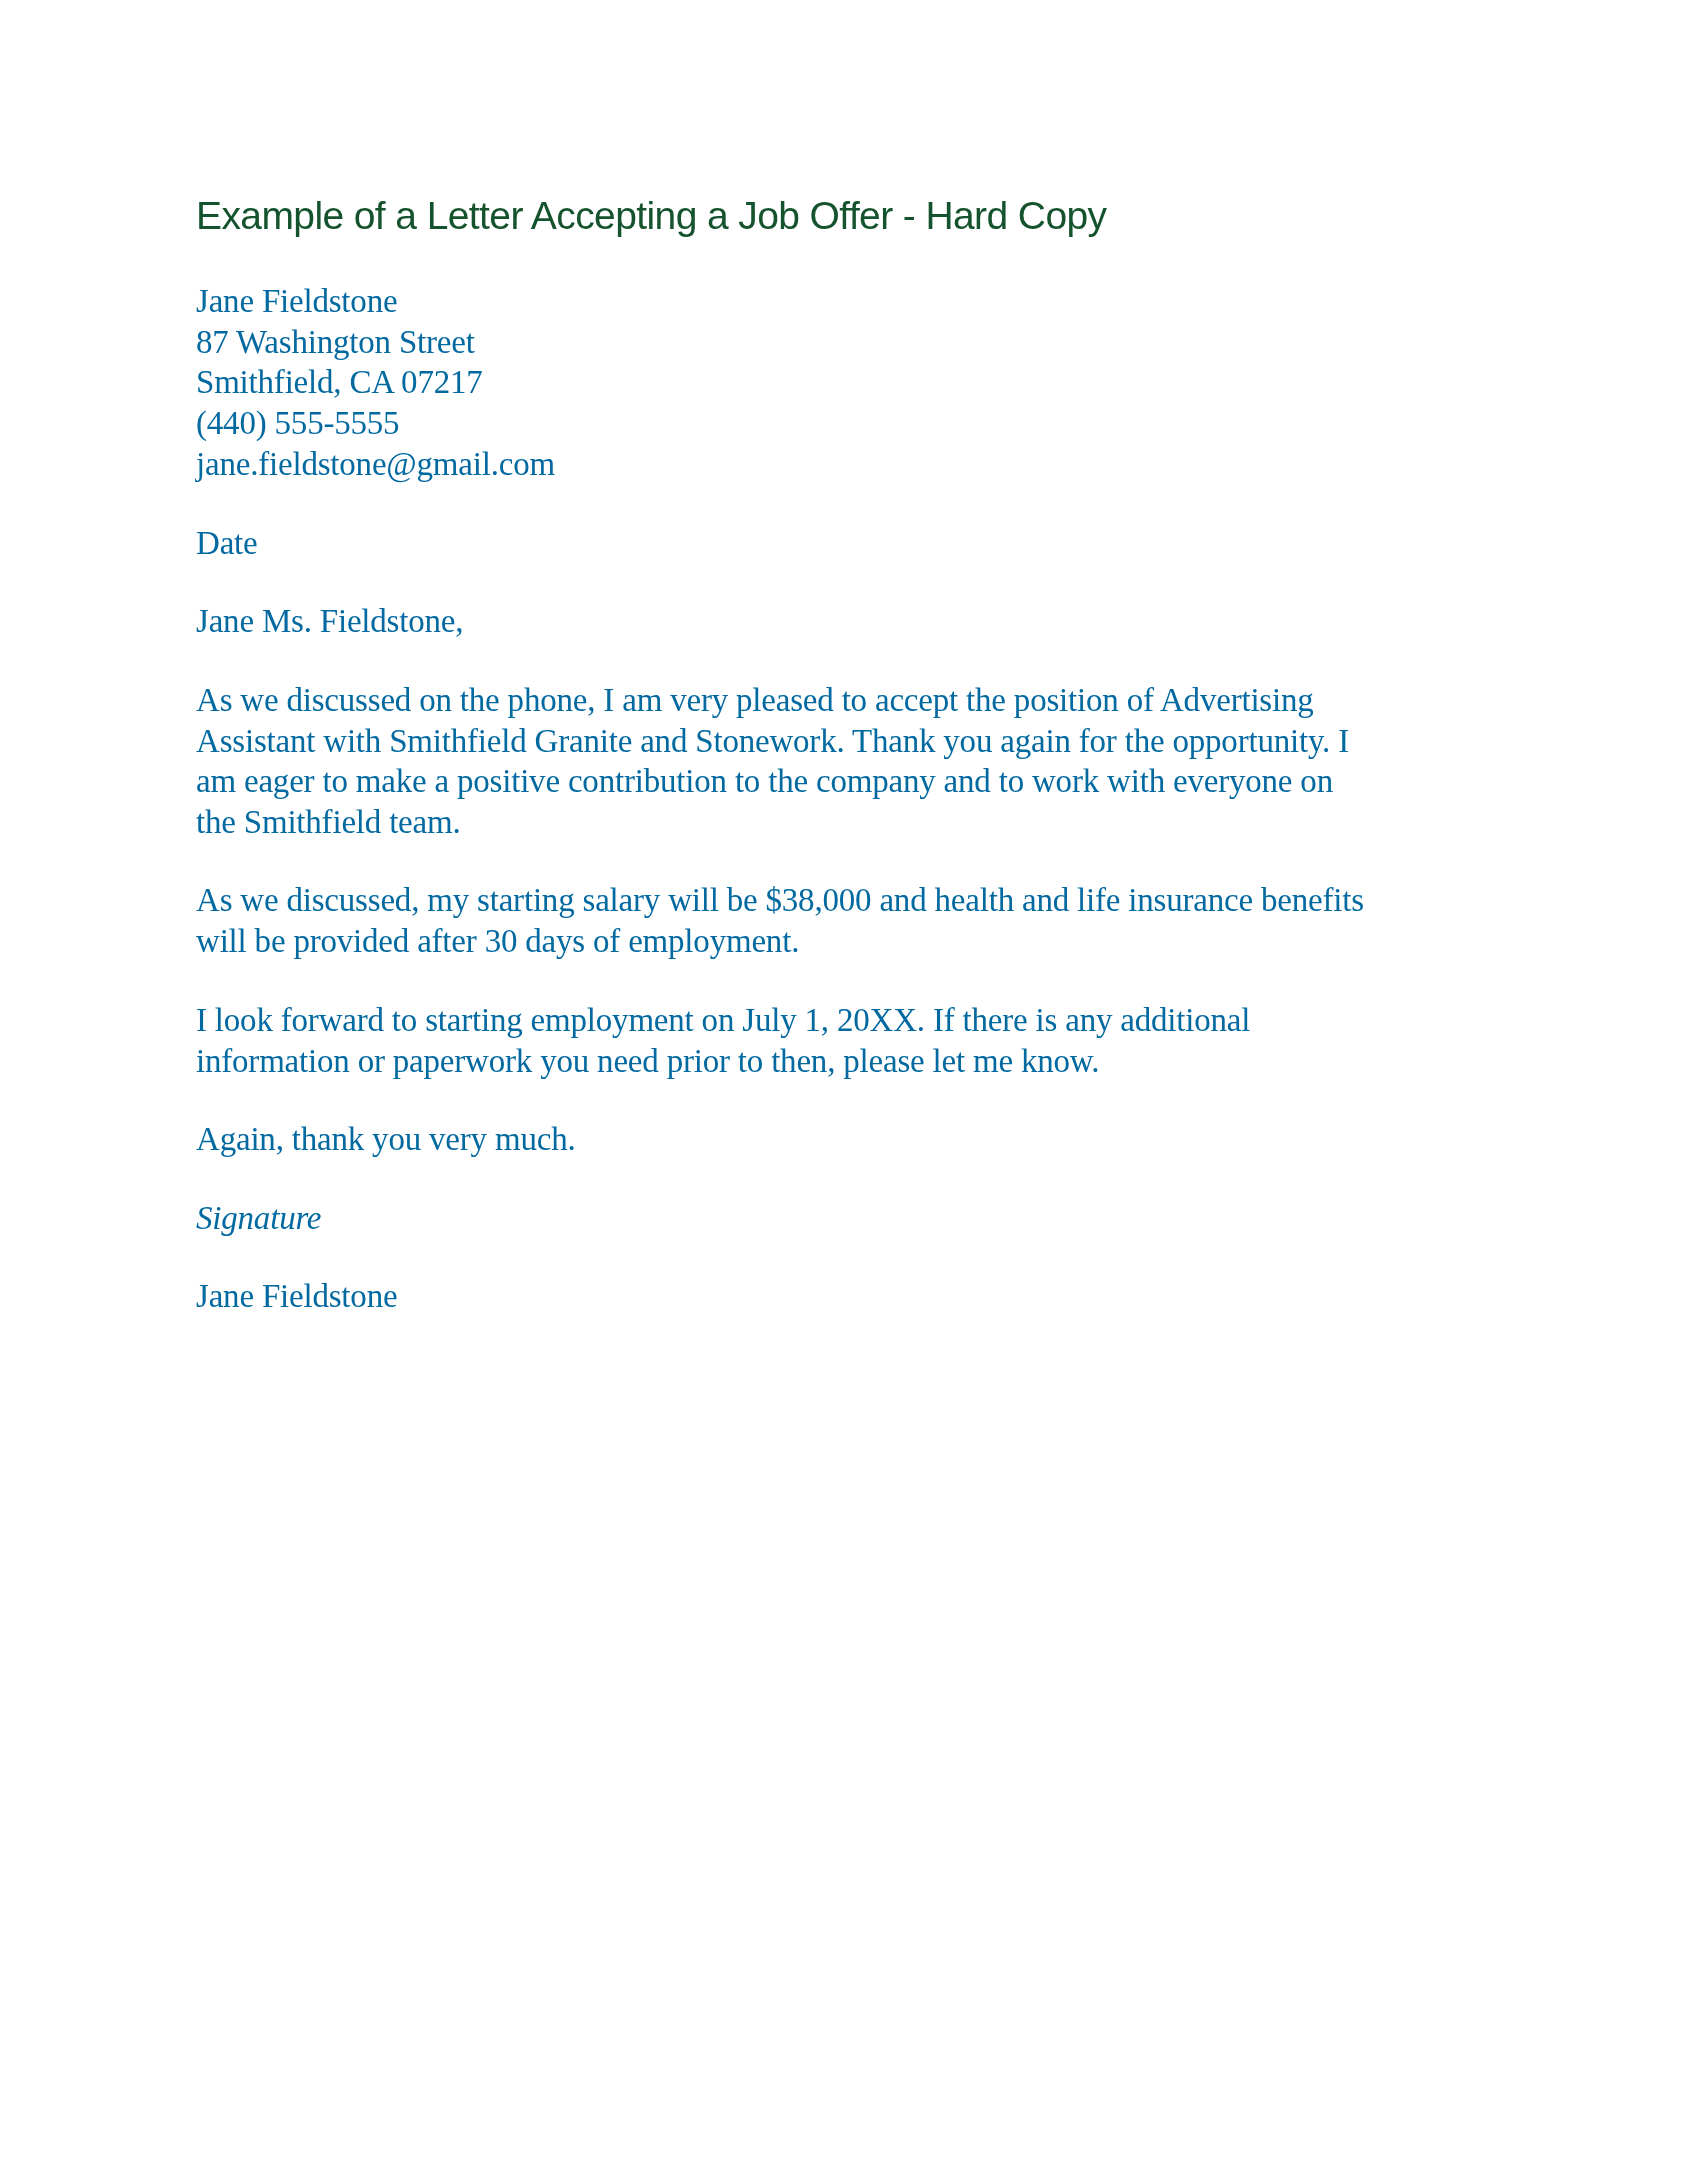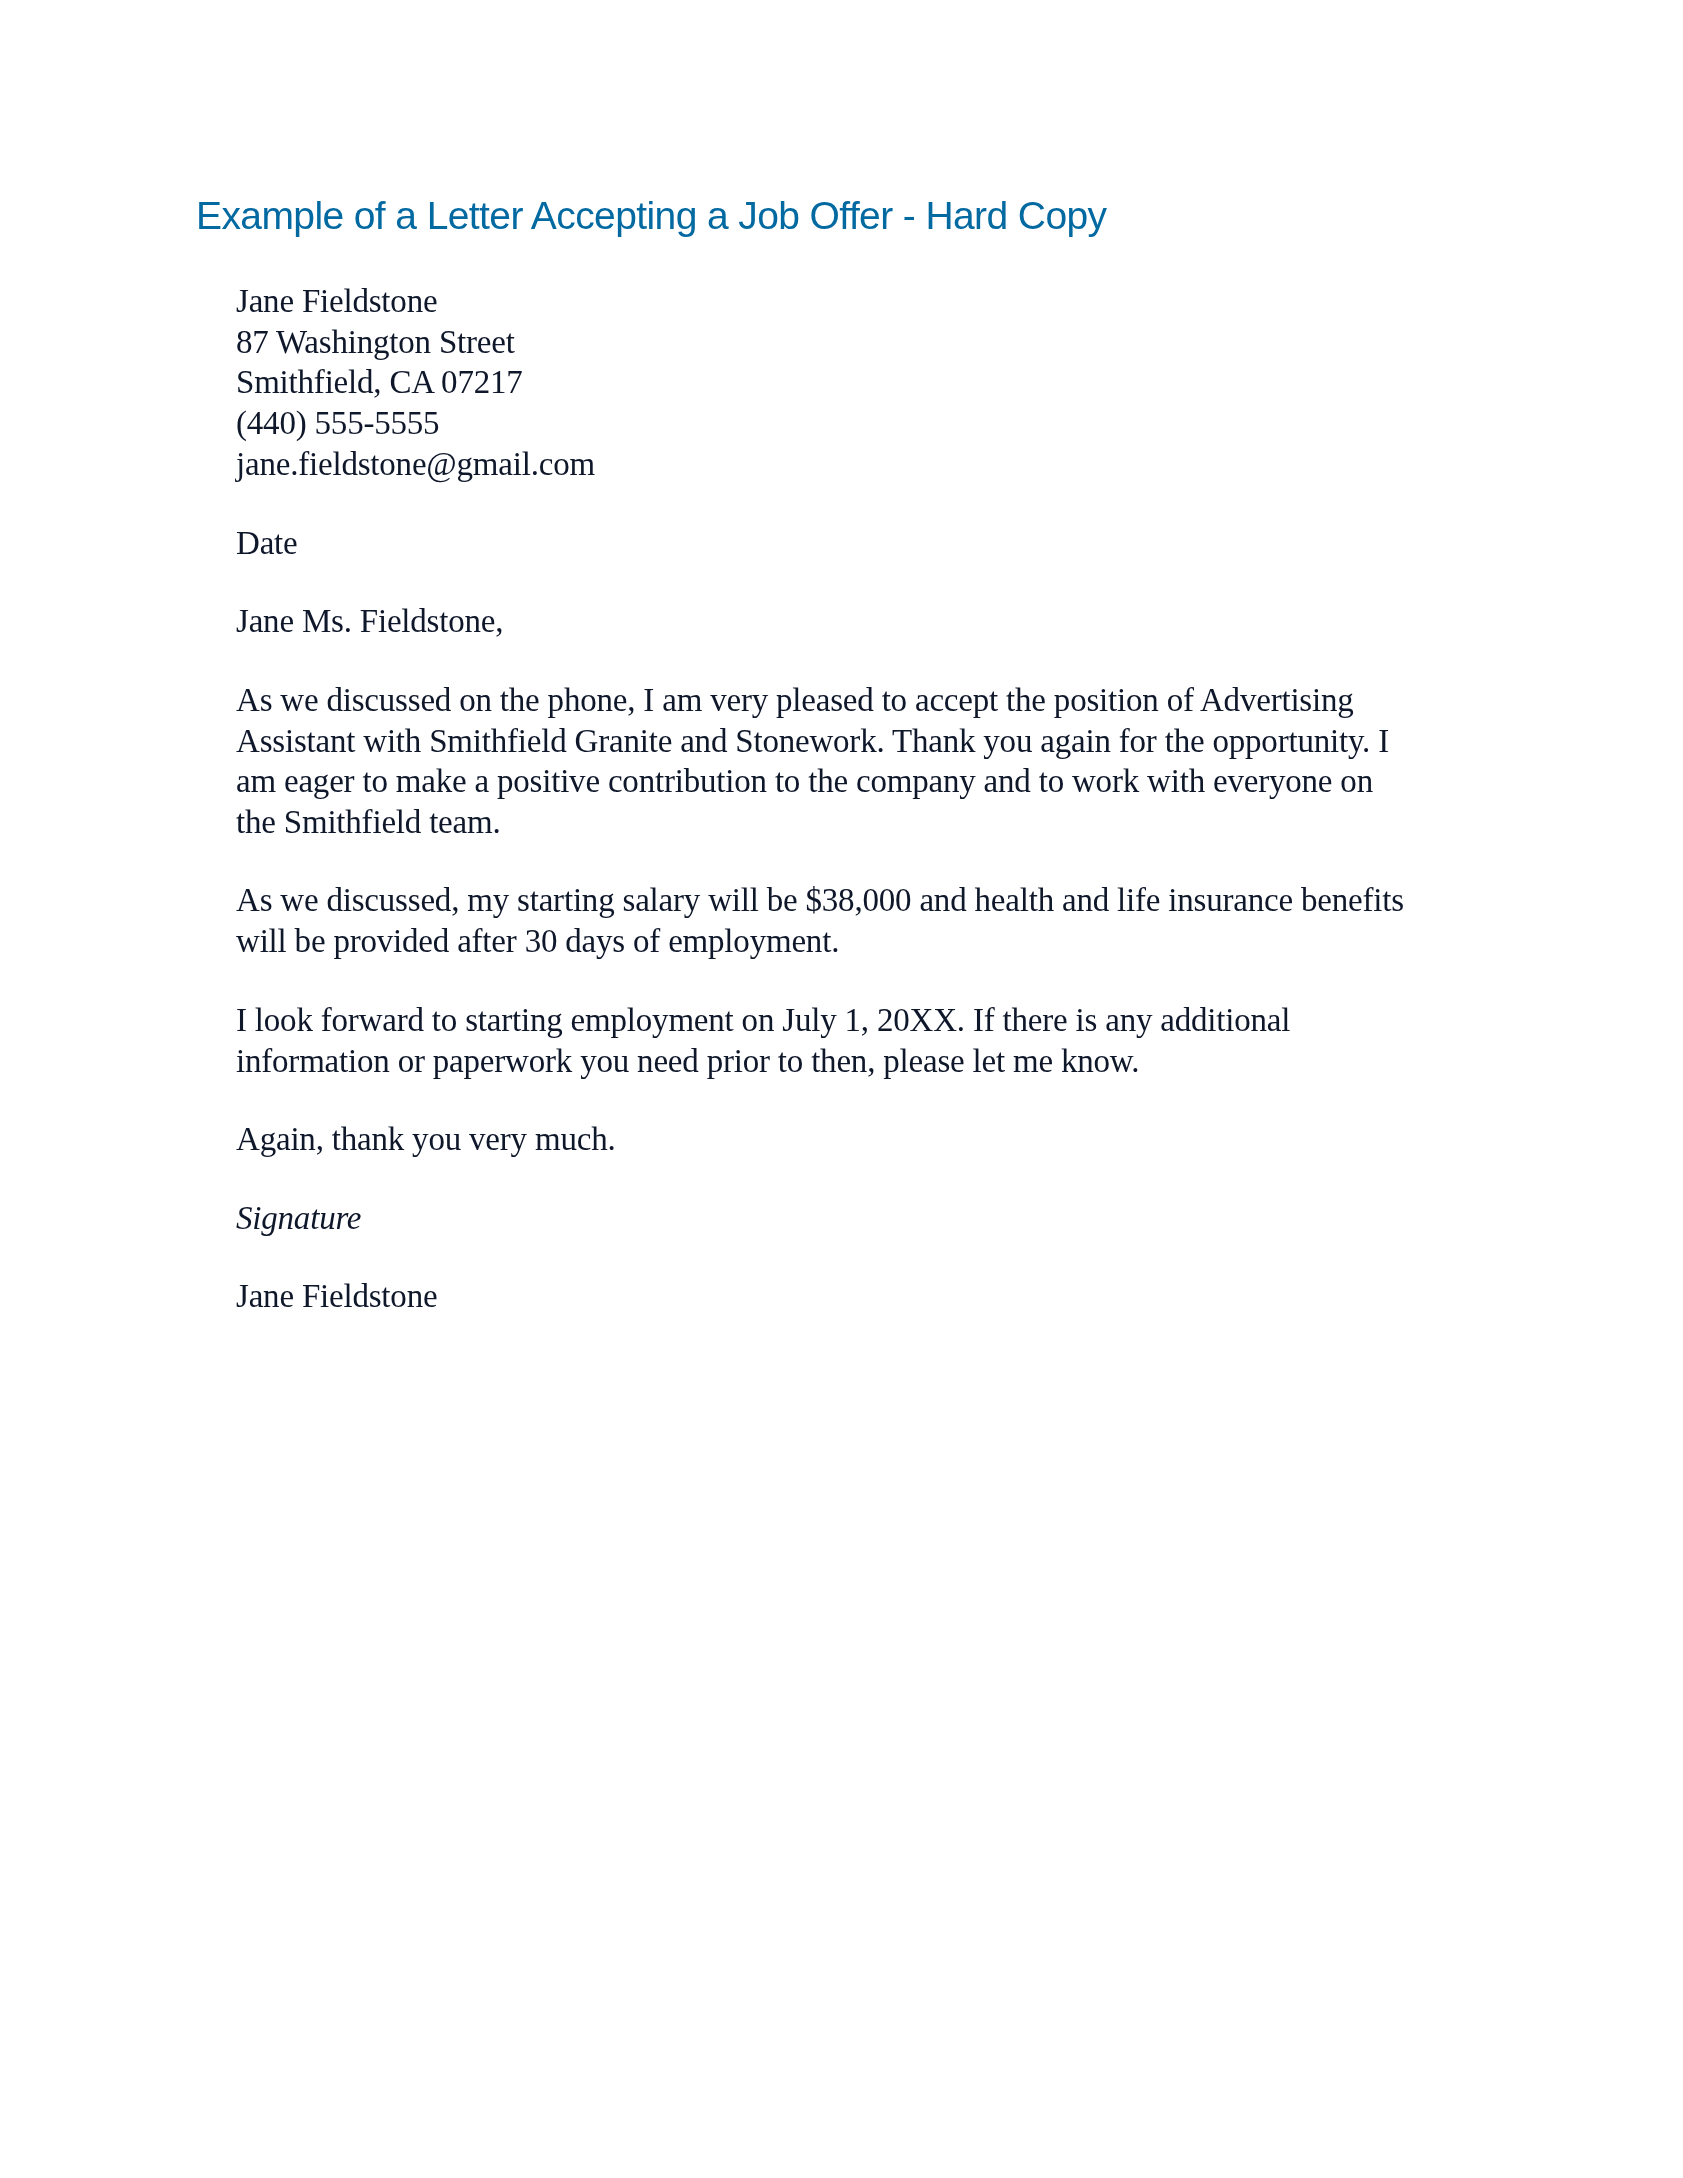--- a/index.html
+++ b/index.html
@@ -1,26 +1,26 @@
 <!DOCTYPE html>
 <html><head>
 <meta charset="utf-8">
 <style>
   html, body { margin:0; padding:0; background:#ffffff; }
   body { width:1683px; height:2178px; position:relative; overflow:hidden; }
   .page { position:absolute; left:0; top:0; width:1683px; height:2178px; background:#fff; }
   .title {
     position:absolute; left:196px; top:194px;
-    font-family:"Liberation Sans", sans-serif; font-size:39px; color:#0369a1;
+    font-family:"Liberation Sans", sans-serif; font-size:39px; color:#14532d;
     letter-spacing:-0.6px; white-space:nowrap;
   }
   .line {
     position:absolute; left:196px;
-    font-family:"Liberation Serif", serif; font-size:33px; color:#0f172a;
-    letter-spacing:-0.2px; white-space:nowrap; line-height:41px;margin-left:40px;
+    font-family:"Liberation Serif", serif; font-size:33px; color:#0369a1;
+    letter-spacing:-0.2px; white-space:nowrap; line-height:41px;
   }
   .italic { font-style:italic; }
 </style>
 </head>
 <body>
 
 <div class="page">
   <div class="title">Example of a Letter Accepting a Job Offer - Hard Copy</div>
 
   <div class="line" style="top:281px">Jane Fieldstone</div>

